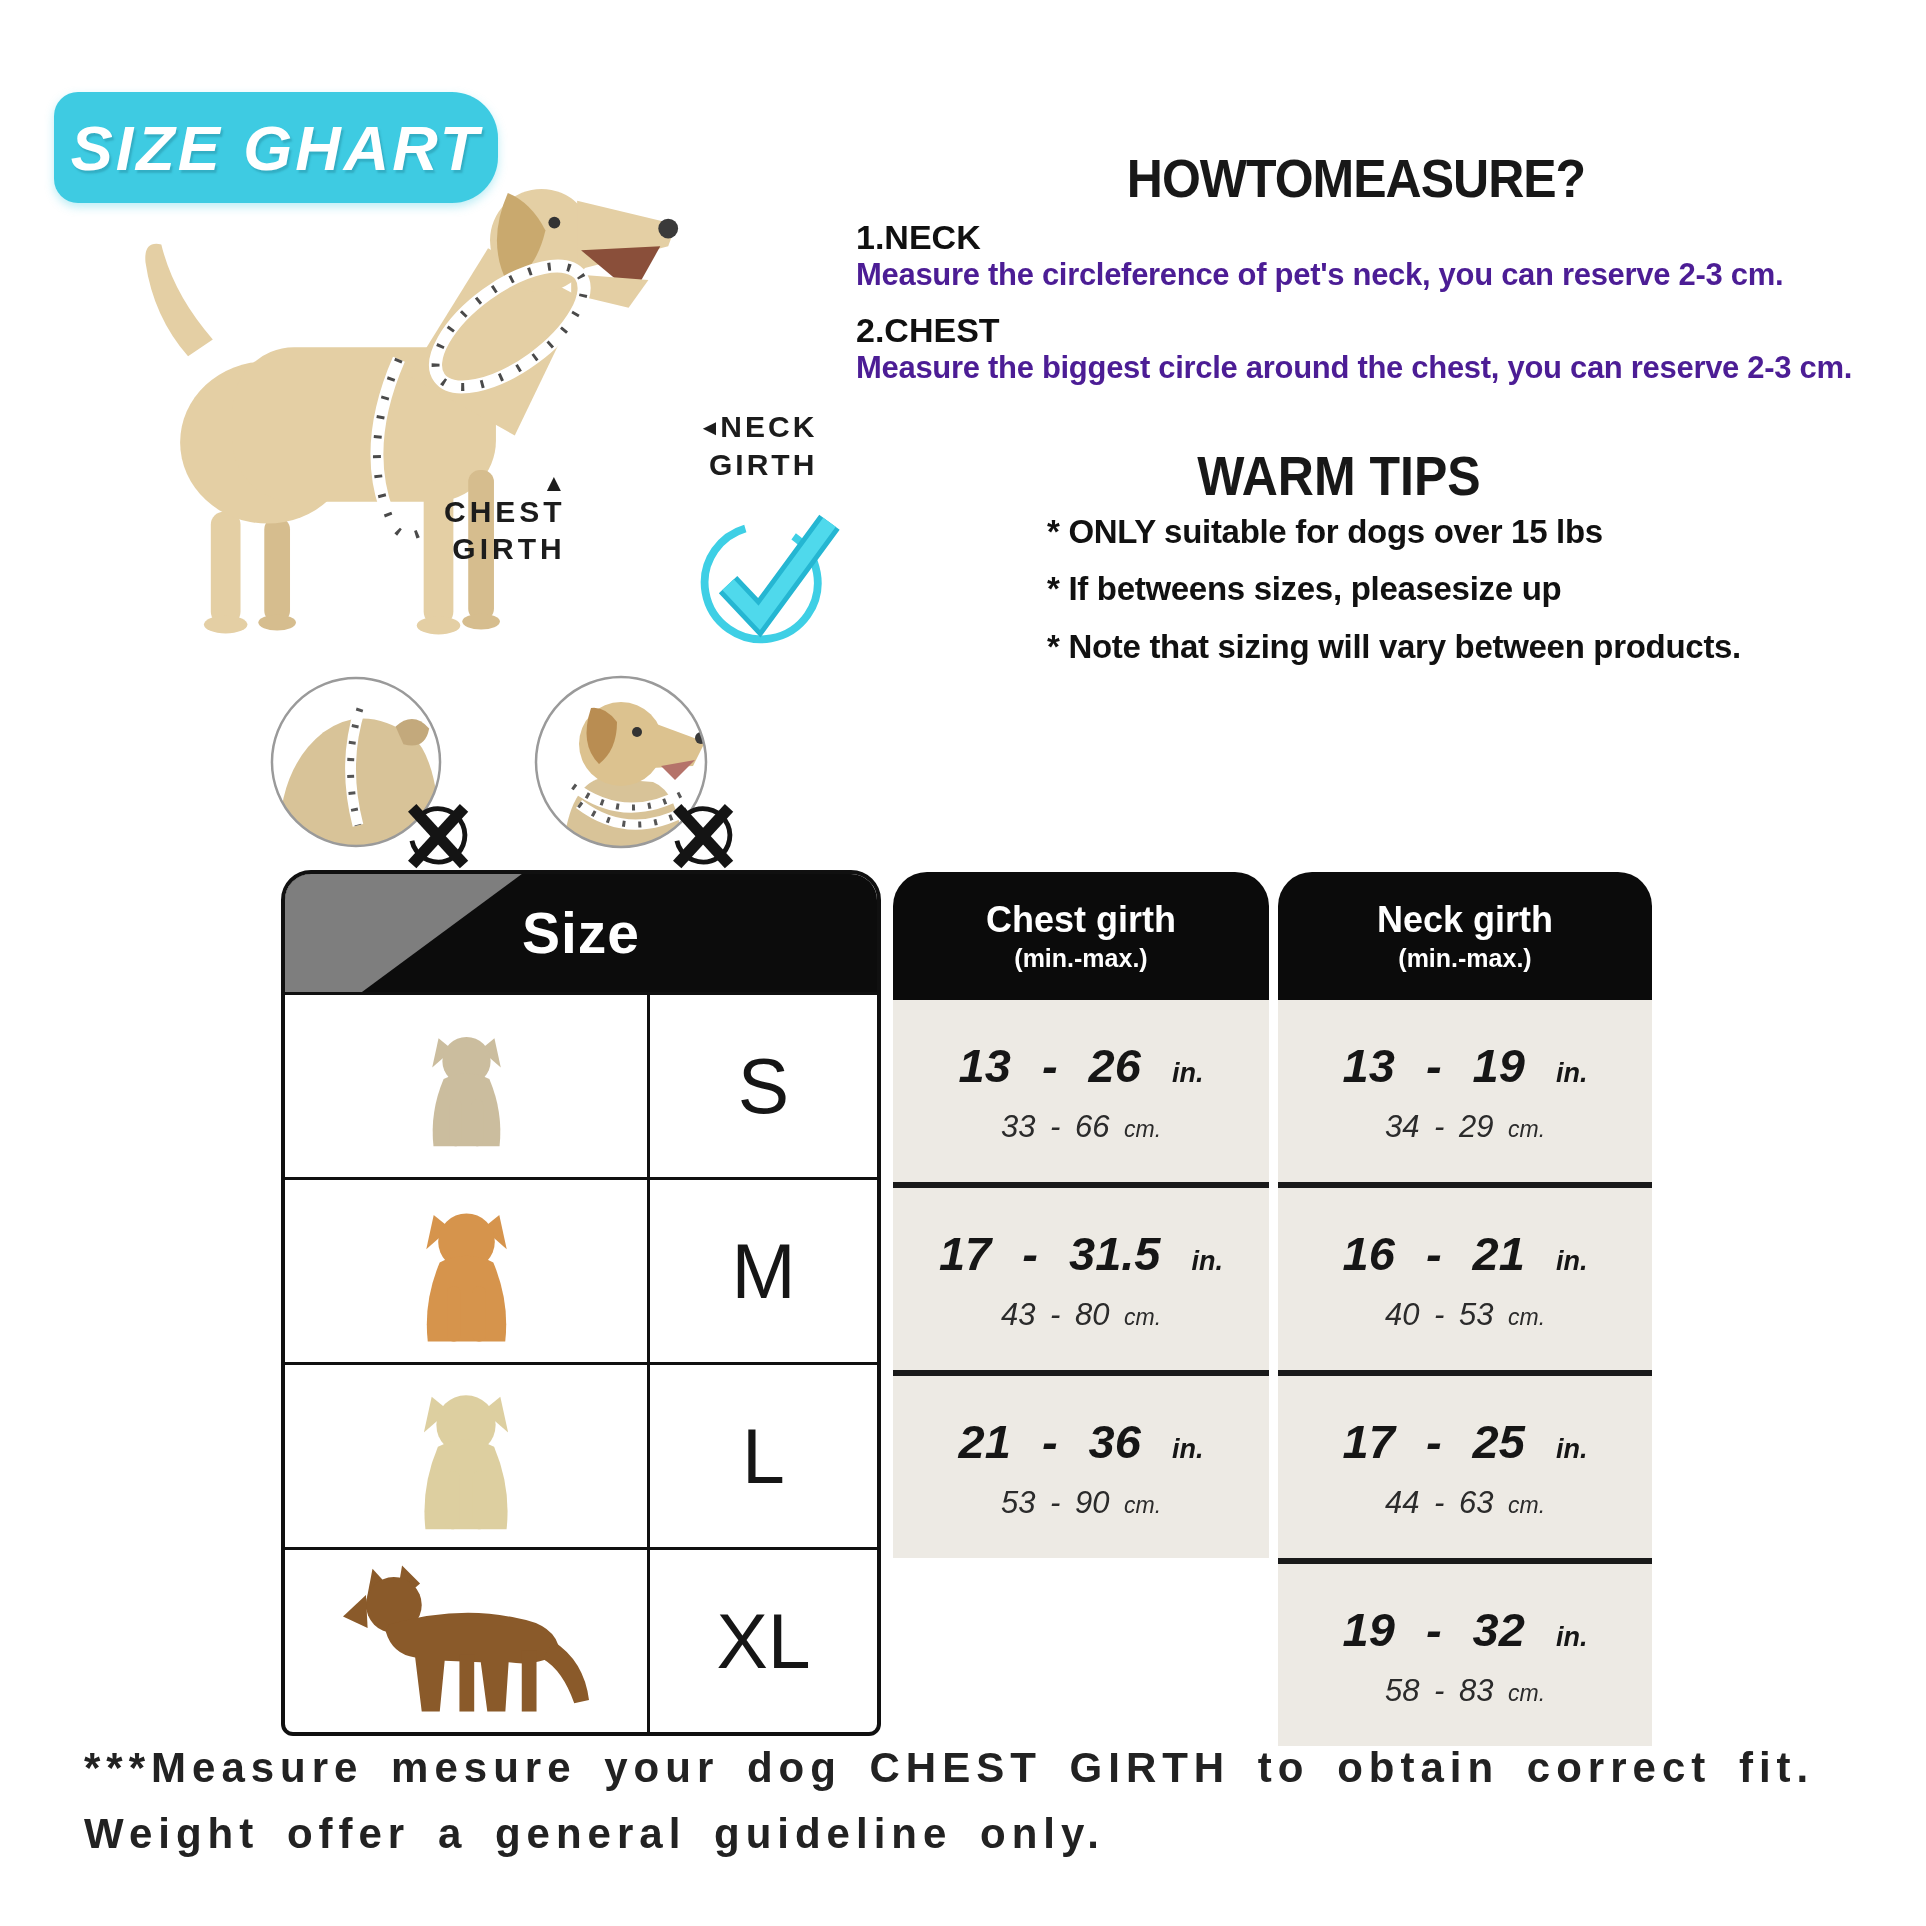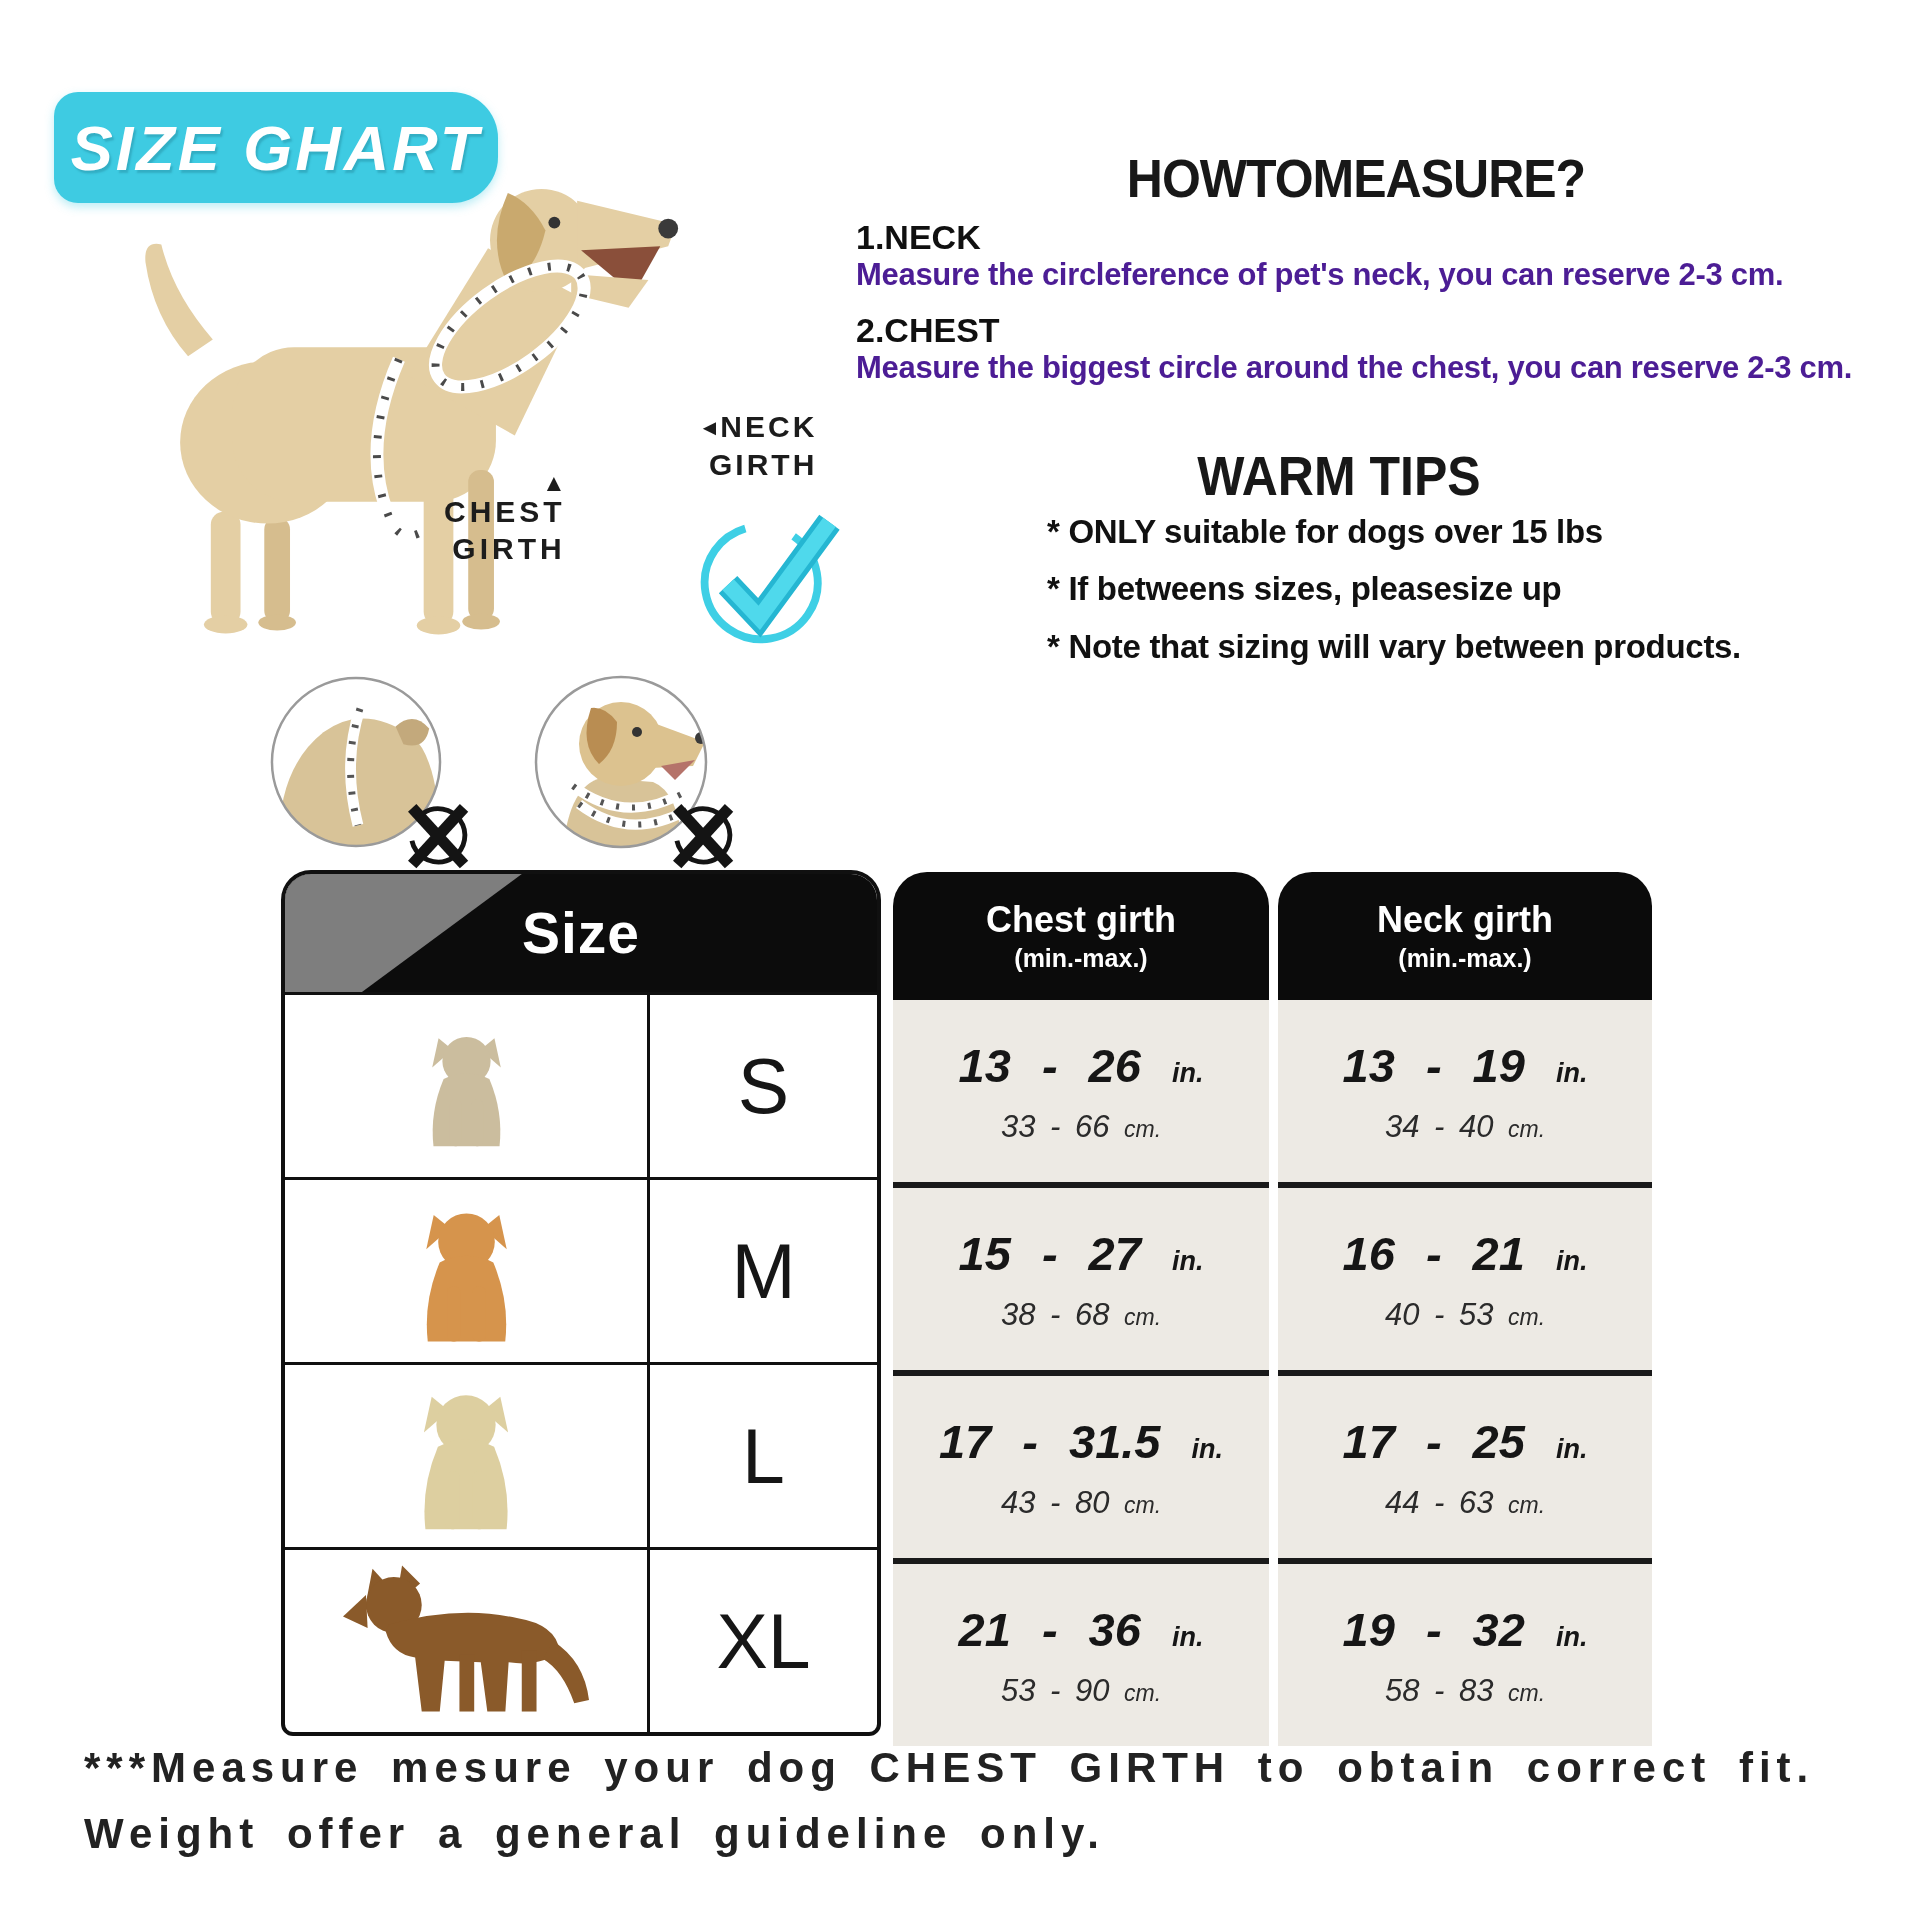--- a/index.html
+++ b/index.html
@@ -250,41 +250,37 @@
 <div class="abs gcol" style="left:893px">
   <div class="ghead">
     <span class="t">Chest girth</span>
     <span class="s">(min.-max.)</span>
   </div>
   <div class="gcell">
     <div class="in-val"><span>13 - 26</span> <span class="unit">in.</span></div>
     <div class="cm-val"><span>33 - 66</span> <span class="unit">cm.</span></div>
   </div>
   <div class="gcell">
-    <div class="in-val"><span>15 - 27</span> <span class="unit">in.</span></div>
-    <div class="cm-val"><span>38 - 68</span> <span class="unit">cm.</span></div>
-  </div>
-  <div class="gcell">
     <div class="in-val"><span>17 - 31.5</span> <span class="unit">in.</span></div>
     <div class="cm-val"><span>43 - 80</span> <span class="unit">cm.</span></div>
   </div>
   <div class="gcell">
     <div class="in-val"><span>21 - 36</span> <span class="unit">in.</span></div>
     <div class="cm-val"><span>53 - 90</span> <span class="unit">cm.</span></div>
   </div>
 </div>
 
 <div class="abs gcol" style="left:1278px;width:374px">
   <div class="ghead">
     <span class="t">Neck girth</span>
     <span class="s">(min.-max.)</span>
   </div>
   <div class="gcell">
     <div class="in-val"><span>13 - 19</span> <span class="unit">in.</span></div>
-    <div class="cm-val"><span>34 - 40</span> <span class="unit">cm.</span></div>
+    <div class="cm-val"><span>34 - 29</span> <span class="unit">cm.</span></div>
   </div>
   <div class="gcell">
     <div class="in-val"><span>16 - 21</span> <span class="unit">in.</span></div>
     <div class="cm-val"><span>40 - 53</span> <span class="unit">cm.</span></div>
   </div>
   <div class="gcell">
     <div class="in-val"><span>17 - 25</span> <span class="unit">in.</span></div>
     <div class="cm-val"><span>44 - 63</span> <span class="unit">cm.</span></div>
   </div>
   <div class="gcell">

